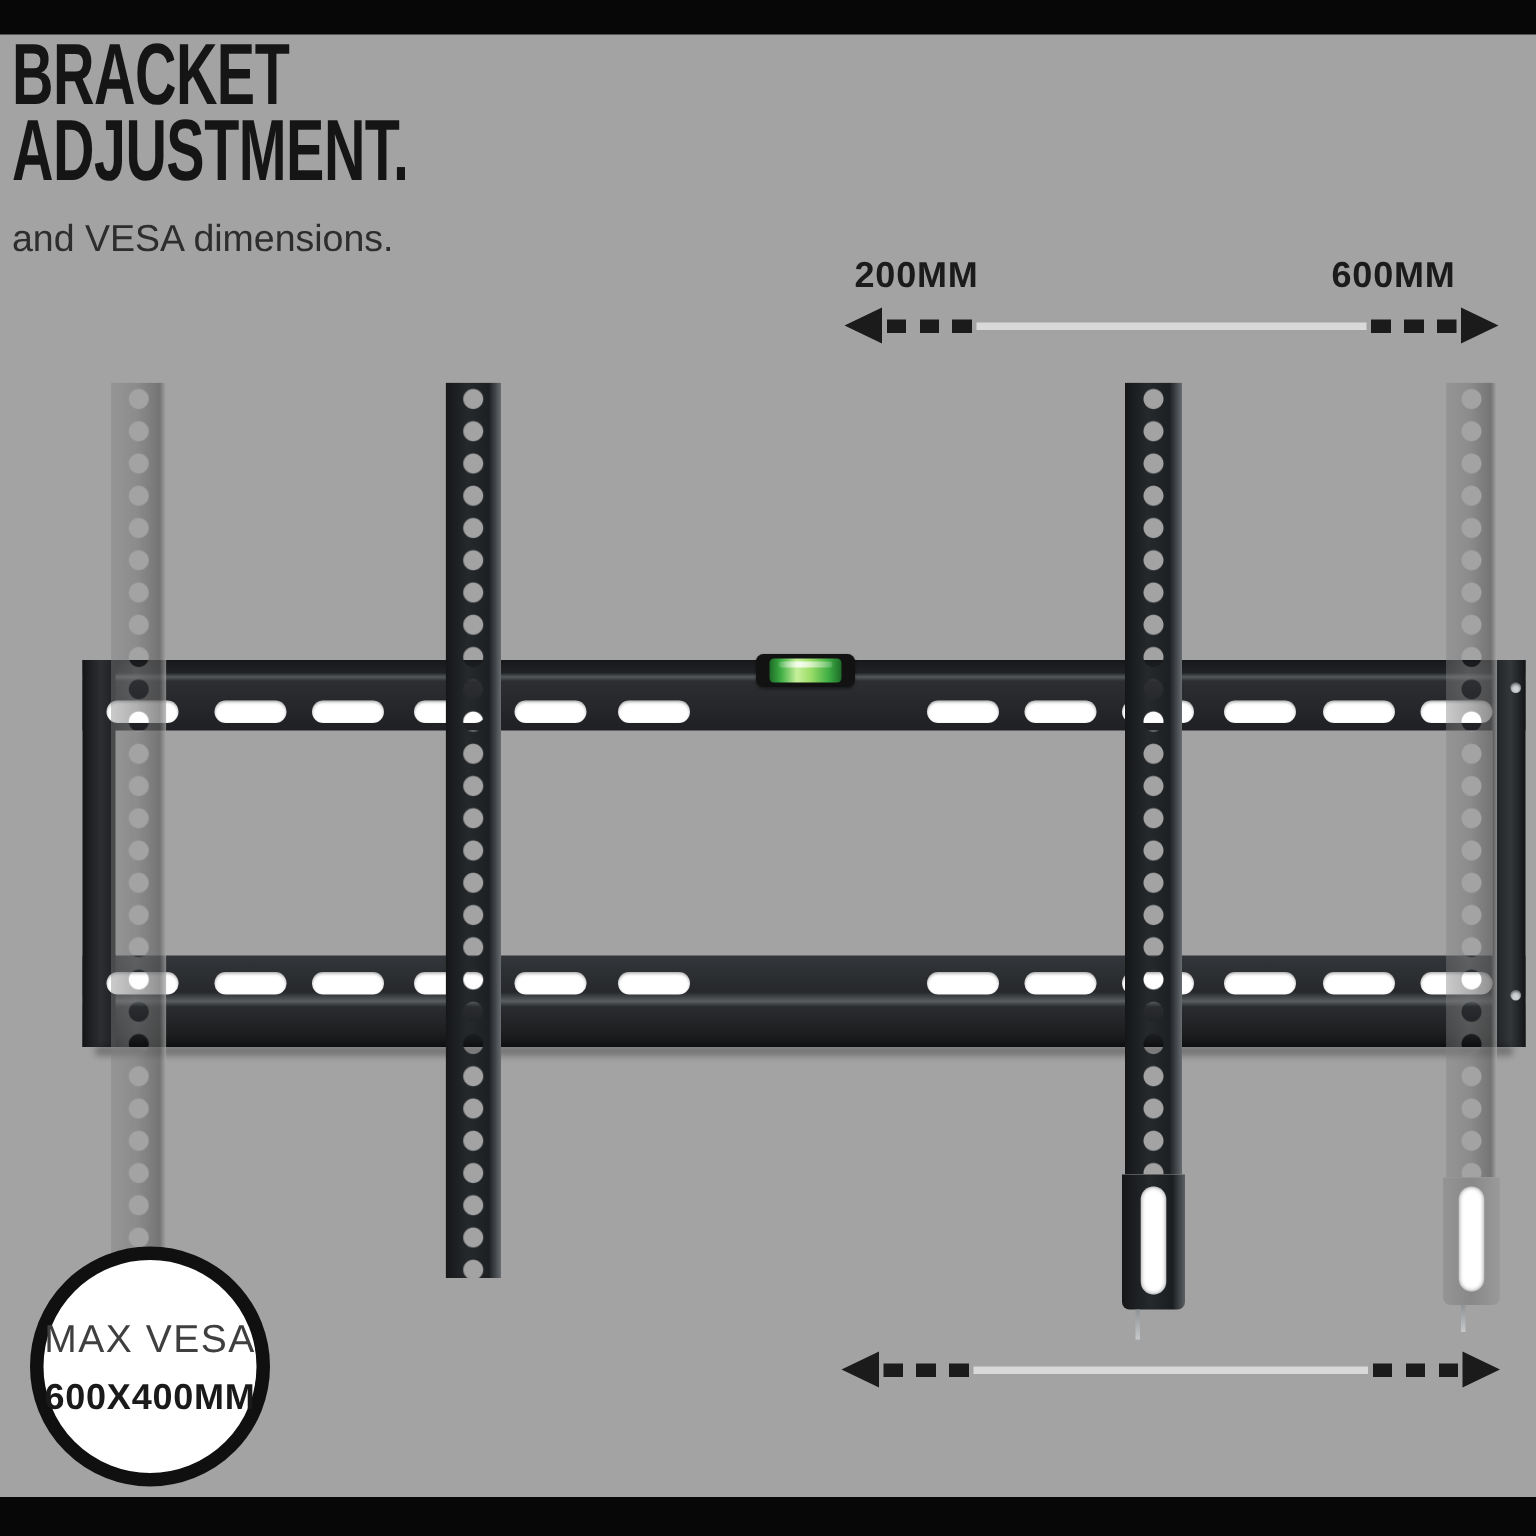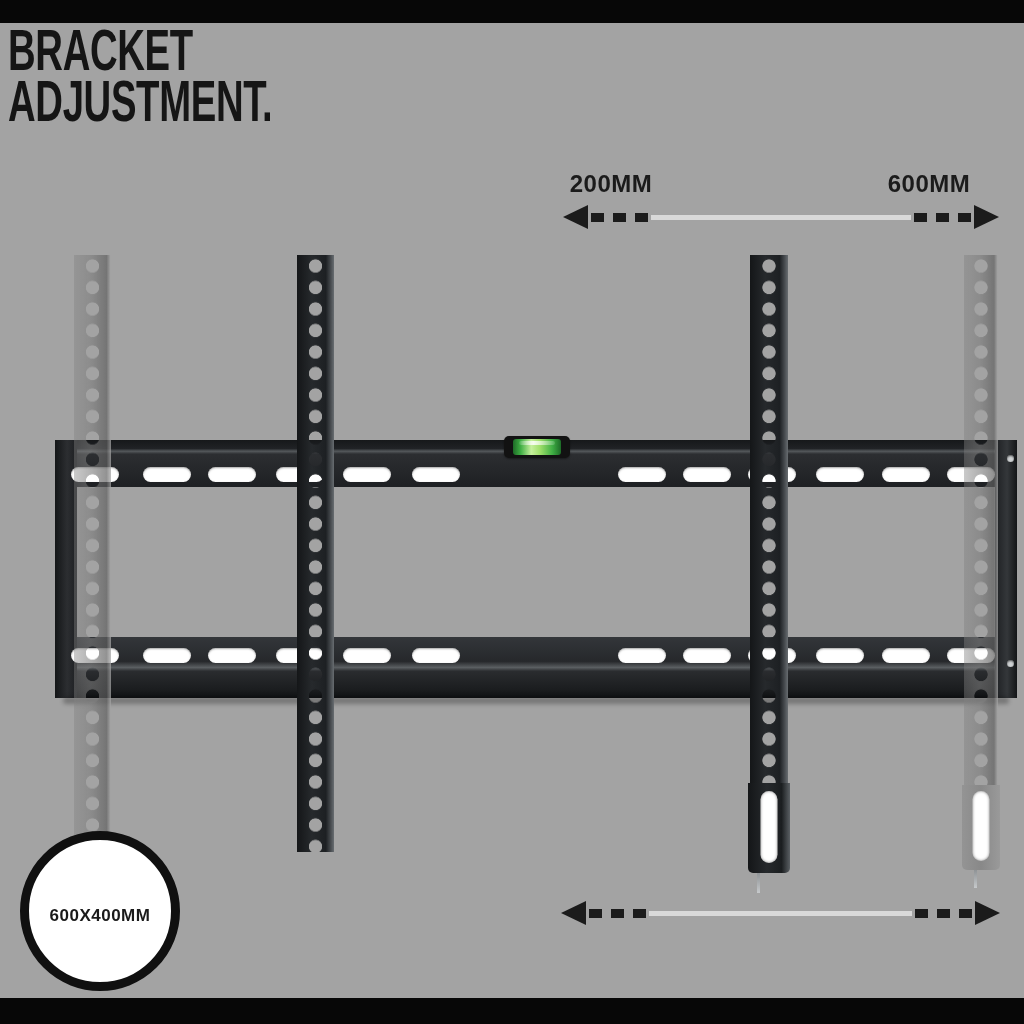--- a/index.html
+++ b/index.html
@@ -86,35 +86,36 @@
                 #9fdf6a 56%,var(--level-green) 82%,#1d6b27 100%);}
   .level-vial::after{content:'';position:absolute;left:12%;right:12%;top:2px;height:4px;border-radius:3px;
      background:linear-gradient(90deg,rgba(255,255,255,.1),rgba(255,255,255,.85) 40%,rgba(255,255,255,.15));}
 
   
   .badge{position:absolute;background:#fff;border-radius:50%;z-index:4;
          display:flex;flex-direction:column;align-items:center;justify-content:center;}
   .badge.max{left:20px;top:831px;width:142px;height:142px;border:9px solid var(--badge-border-black);}
   .badge.min{left:238px;top:833px;width:146px;height:146px;border:5px solid var(--badge-border-black);}
   .badge-title{font-size:26px;color:var(--badge-title-text);font-weight:400;letter-spacing:1px;white-space:nowrap;}
-  .badge-value{font-size:17px;font-weight:700;color:var(--badge-value-text);margin-top:10px;
+  .badge-value{font-size:24px;font-weight:700;color:var(--badge-value-text);margin-top:10px;
                letter-spacing:0.5px;white-space:nowrap;}
 </style>
 </head>
 <body>
 
 <div class="stage">
 
   <div class="bar top"></div>
 
   <h1 class="title">
     <span>BRACKET</span>
     <span>ADJUSTMENT.</span>
   </h1>
   <p class="subtitle">
+    <span>and VESA dimensions.</span>
   </p>
 
   <div class="dim-label left">200MM</div>
   <div class="dim-label right">600MM</div>
   <div class="range-arrow top">
     <div class="ah left"></div>
     <div class="dashes"></div>
     <div class="range-line"></div>
     <div class="dashes rev"></div>
     <div class="ah right"></div>
@@ -175,20 +176,21 @@
       <div class="rail-endslot" style="top:6px;height:70px;"></div>
     </div>
   </div>
   <div class="pin" style="left:974px;top:870px;height:18px;"></div>
 
   <div class="level">
     <div class="level-vial"></div>
   </div>
 
   <div class="badge max">
+    <div class="badge-title">MAX VESA</div>
     <div class="badge-value">600X400MM</div>
   </div>
 
   <div class="range-arrow bottom">
     <div class="ah left"></div>
     <div class="dashes"></div>
     <div class="range-line"></div>
     <div class="dashes rev"></div>
     <div class="ah right"></div>
   </div>

